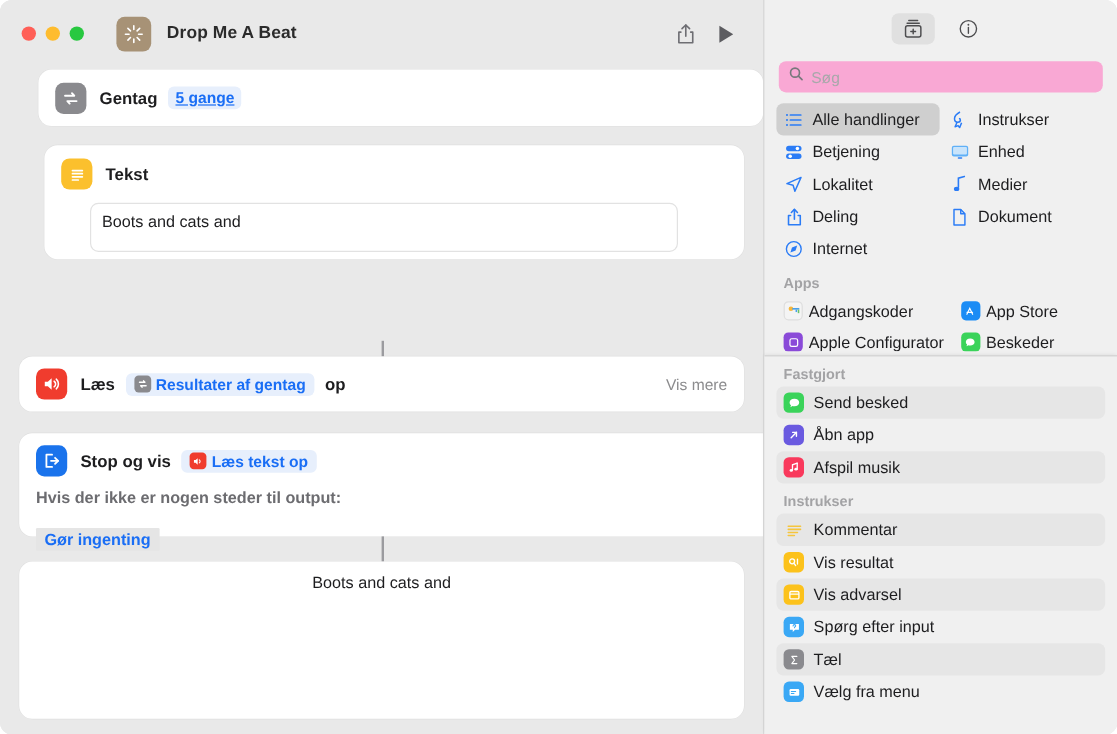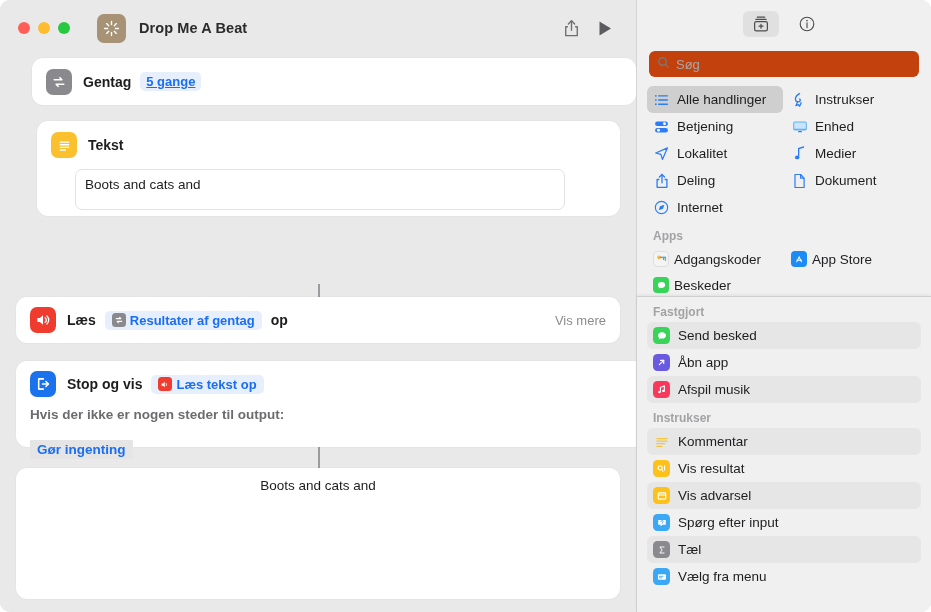--- a/index.html
+++ b/index.html
@@ -272,21 +272,21 @@
     width: 36px; height: 26px;
     border-radius: 6px;
     display: flex; align-items: center; justify-content: center;
     cursor: default;
   }
   .lib-tb-btn.active { background: #e0e0e0; }
 
   #search-wrap {
     margin: 3px 12px 0 12px;
     height: 26px;
-    background: #c2410c;
+    background: #f9a8d4;
     border-radius: 6px;
     display: flex;
     align-items: center;
     padding: 0 8px;
     gap: 6px;
   }
   #search-input {
     border: 0; outline: 0; background: transparent;
     font-family: "Liberation Sans", sans-serif;
     font-size: 13px;
@@ -687,20 +687,28 @@
         <div class="app-item">
           <span class="app-glyph" style="background:#1b8cf5;">
             <svg width="11" height="11" viewBox="0 0 12 12" fill="none" stroke="#fff" stroke-width="1.1" stroke-linecap="round">
               <path d="M3 8.6 L5.6 3.2 L8.2 8.6"></path>
               <path d="M3.1 6.8 H8.1"></path>
             </svg>
           </span>
           <span class="app-label">App Store</span>
         </div>
 
+        <div class="app-item">
+          <span class="app-glyph" style="background:#8a4ad8;">
+            <svg width="11" height="11" viewBox="0 0 12 12" fill="none" stroke="#fff" stroke-width="1.1">
+              <rect x="2.5" y="2.5" width="7" height="7" rx="1.6"></rect>
+            </svg>
+          </span>
+          <span class="app-label">Apple Configurator</span>
+        </div>
 
         <div class="app-item">
           <span class="app-glyph" style="background:#3ad35a;">
             <svg width="11" height="11" viewBox="0 0 12 12">
               <path d="M6 2.2 C8.4 2.2 10 3.6 10 5.4 C10 7.2 8.4 8.6 6 8.6 C5.4 8.6 4.9 8.5 4.4 8.4 L2.6 9.3 L3.2 7.7 C2.4 7.1 2 6.3 2 5.4 C2 3.6 3.6 2.2 6 2.2 Z" fill="#fff"></path>
             </svg>
           </span>
           <span class="app-label">Beskeder</span>
         </div>
 

